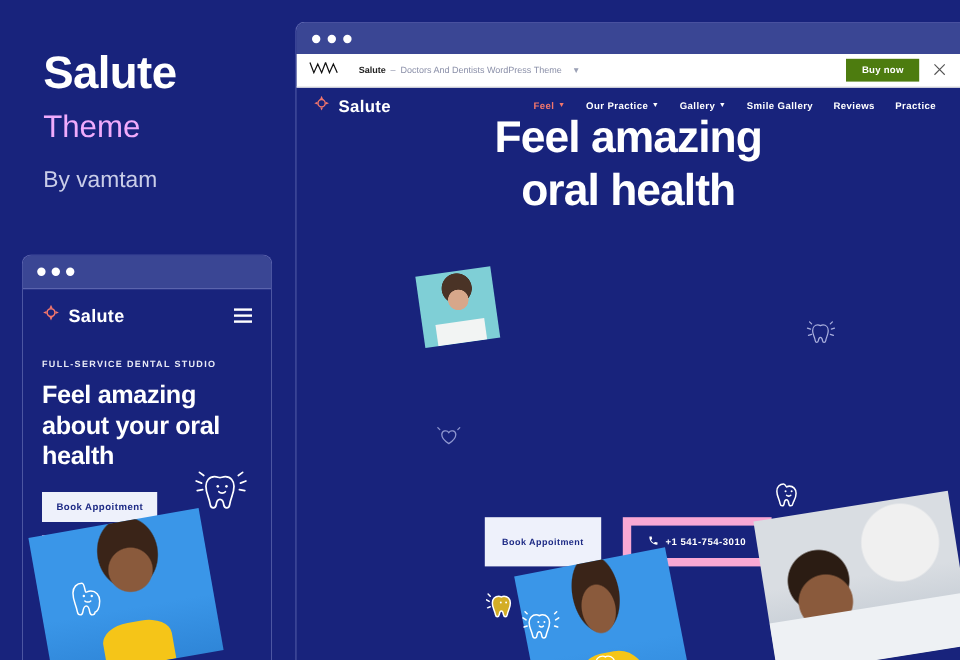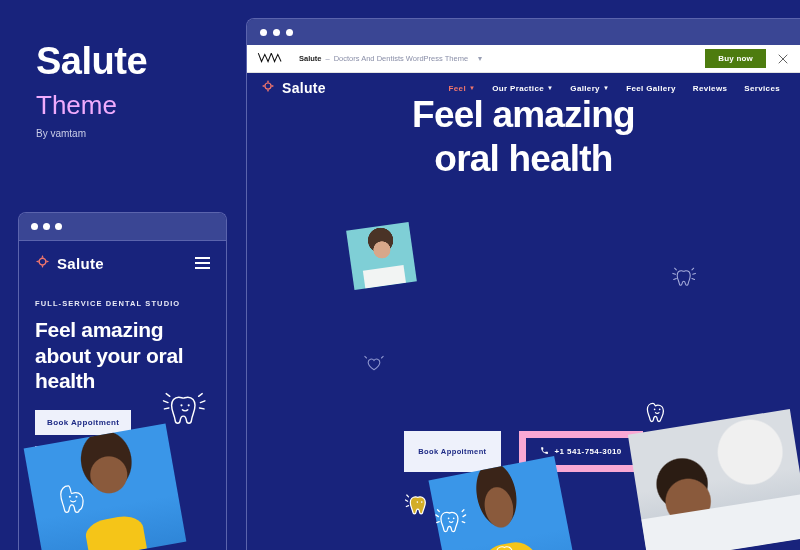--- a/index.html
+++ b/index.html
@@ -18,22 +18,22 @@
   }
   .promo-title {
     font-size: 38px; font-weight: bold; color: #ffffff;
     letter-spacing: -0.5px; line-height: 1;
   }
   .promo-sub {
     font-size: 26px; color: #f0abfc; font-weight: 300;
     margin-top: 12px; line-height: 1;
   }
   .promo-author {
-    font-size: 10px; color: #c9cde8; font-weight: 400;
-    margin-top: 10px;
+    font-size: 19px; color: #c9cde8; font-weight: 400;
+    margin-top: 22px;
   }
 
   
   .mobile {
     position: absolute; left: 18px; top: 212px;
     width: 209px; height: 340px;
     border-radius: 8px 8px 0 0;
     background: #18237c;
     border: 1px solid #5b64ad;
     border-bottom: none;
@@ -312,23 +312,23 @@
         <span class="nav-caret">▼</span>
       </a>
       <a class="nav-link">
         <span>Our Practice</span>
         <span class="nav-caret">▼</span>
       </a>
       <a class="nav-link">
         <span>Gallery</span>
         <span class="nav-caret">▼</span>
       </a>
-      <a class="nav-link">Feel Gallery</a>
+      <a class="nav-link">Smile Gallery</a>
       <a class="nav-link">Reviews</a>
-      <a class="nav-link">Services</a>
+      <a class="nav-link">Practice</a>
     </div>
   </div>
 
   <div class="d-hero">
     <div class="d-head">
       <div>Feel amazing</div>
       <div>oral health</div>
     </div>
 
     <div class="photo ph-kid"></div>

